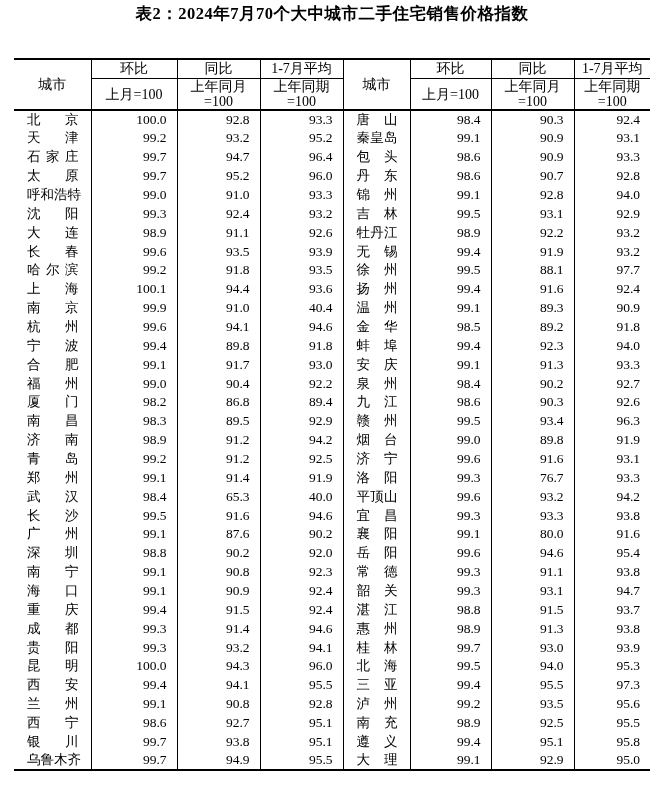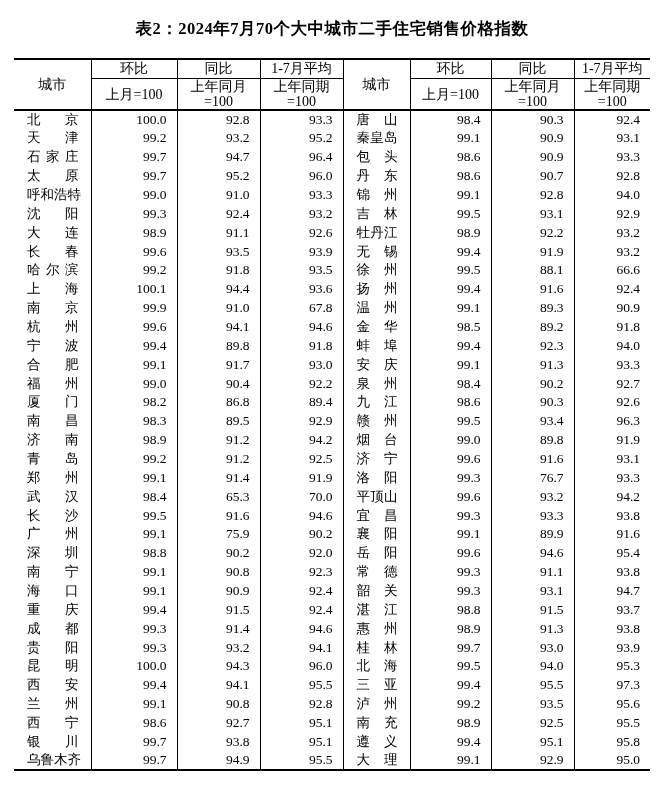--- a/index.html
+++ b/index.html
@@ -7,21 +7,21 @@
   .page {
     position: relative;
     width: 664px;
     height: 801px;
     background: #ffffff;
     color: #000000;
     font-family: "Liberation Serif", "DejaVu Serif", serif;
     overflow: hidden;
   }
   .title {
-    padding-top: 19px;
+    padding-top: 4px;
     height: 20px;
     line-height: 20px;
     text-align: center;
     font-weight: bold;
     font-size: 16.5px;
     letter-spacing: 0.5px;
   }
   table.idx {
     border-collapse: collapse;
     table-layout: fixed;
@@ -284,21 +284,21 @@
     <td class="num">91.8</td>
     <td class="num">93.5</td>
     <td class="city">
             <div class="jc">
               <span>徐</span>
               <span>州</span>
             </div>
           </td>
     <td class="num">99.5</td>
     <td class="num">88.1</td>
-    <td class="num">66.6</td>
+    <td class="num">97.7</td>
   </tr>
 
   <tr>
     <td class="city">
             <div class="jc">
               <span>上</span>
               <span>海</span>
             </div>
           </td>
     <td class="num">100.1</td>
@@ -317,21 +317,21 @@
 
   <tr>
     <td class="city">
             <div class="jc">
               <span>南</span>
               <span>京</span>
             </div>
           </td>
     <td class="num">99.9</td>
     <td class="num">91.0</td>
-    <td class="num">67.8</td>
+    <td class="num">40.4</td>
     <td class="city">
             <div class="jc">
               <span>温</span>
               <span>州</span>
             </div>
           </td>
     <td class="num">99.1</td>
     <td class="num">89.3</td>
     <td class="num">90.9</td>
   </tr>
@@ -527,21 +527,21 @@
 
   <tr>
     <td class="city">
             <div class="jc">
               <span>武</span>
               <span>汉</span>
             </div>
           </td>
     <td class="num">98.4</td>
     <td class="num">65.3</td>
-    <td class="num">70.0</td>
+    <td class="num">40.0</td>
     <td class="city">
             <div class="jc">
               <span>平</span>
               <span>顶</span>
               <span>山</span>
             </div>
           </td>
     <td class="num">99.6</td>
     <td class="num">93.2</td>
     <td class="num">94.2</td>
@@ -569,30 +569,30 @@
   </tr>
 
   <tr>
     <td class="city">
             <div class="jc">
               <span>广</span>
               <span>州</span>
             </div>
           </td>
     <td class="num">99.1</td>
-    <td class="num">75.9</td>
+    <td class="num">87.6</td>
     <td class="num">90.2</td>
     <td class="city">
             <div class="jc">
               <span>襄</span>
               <span>阳</span>
             </div>
           </td>
     <td class="num">99.1</td>
-    <td class="num">89.9</td>
+    <td class="num">80.0</td>
     <td class="num">91.6</td>
   </tr>
 
   <tr>
     <td class="city">
             <div class="jc">
               <span>深</span>
               <span>圳</span>
             </div>
           </td>

